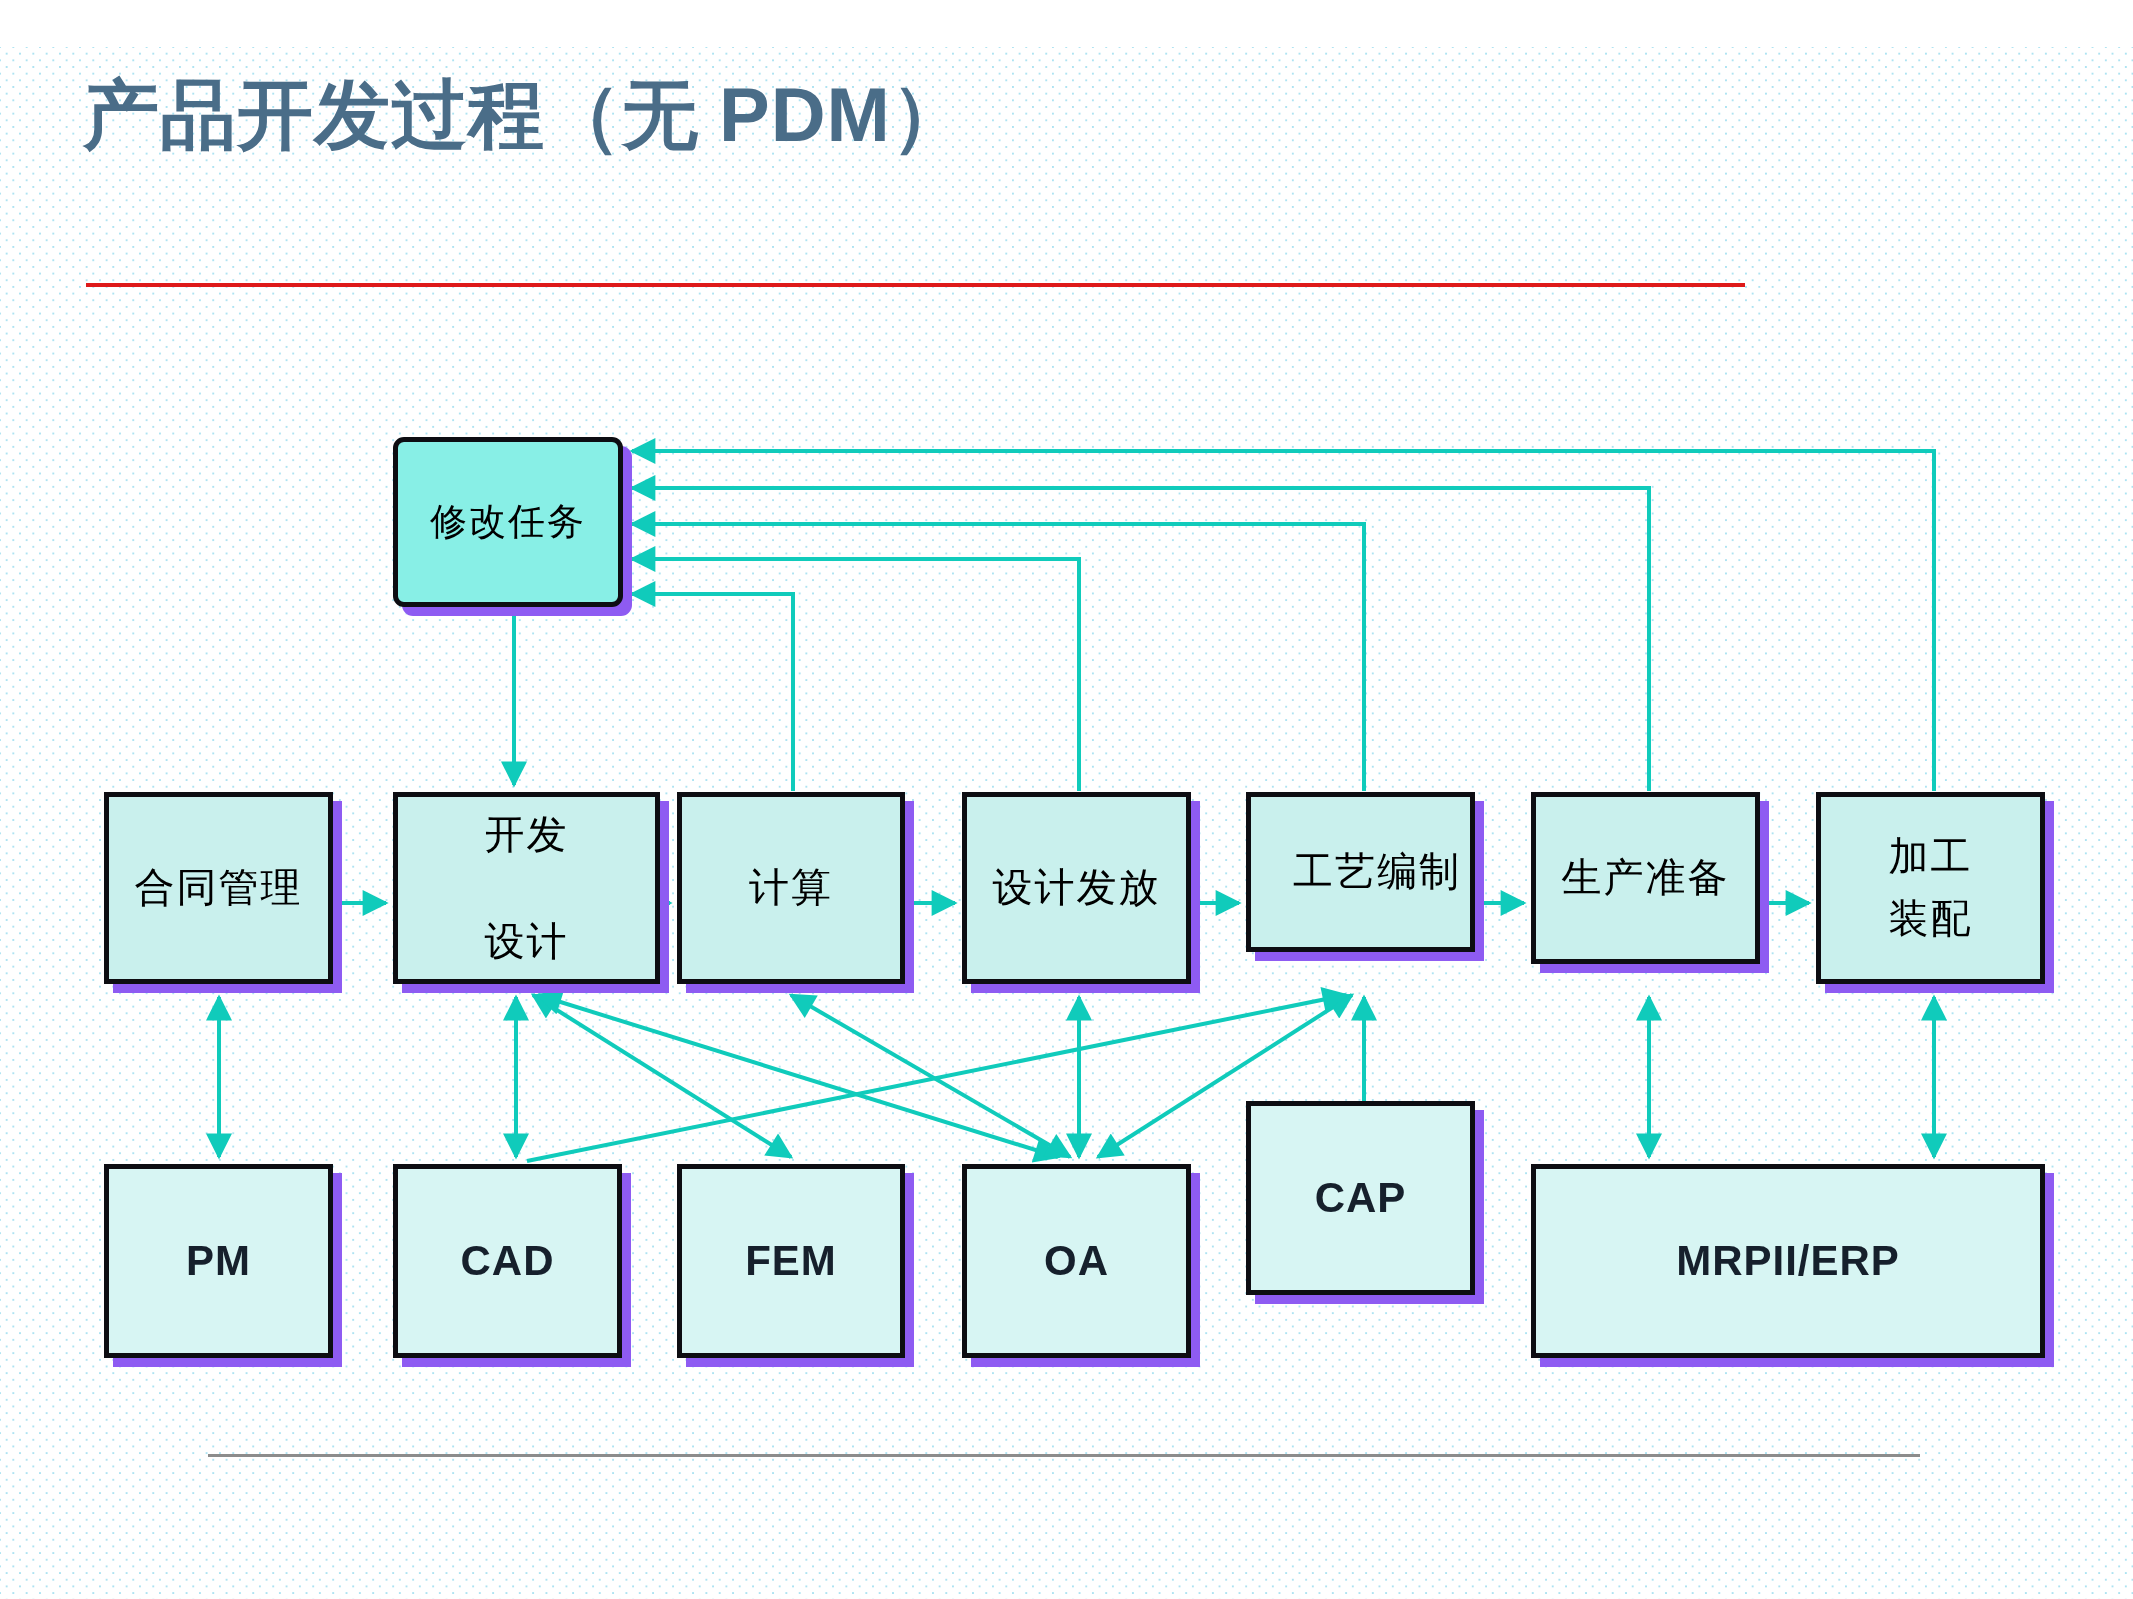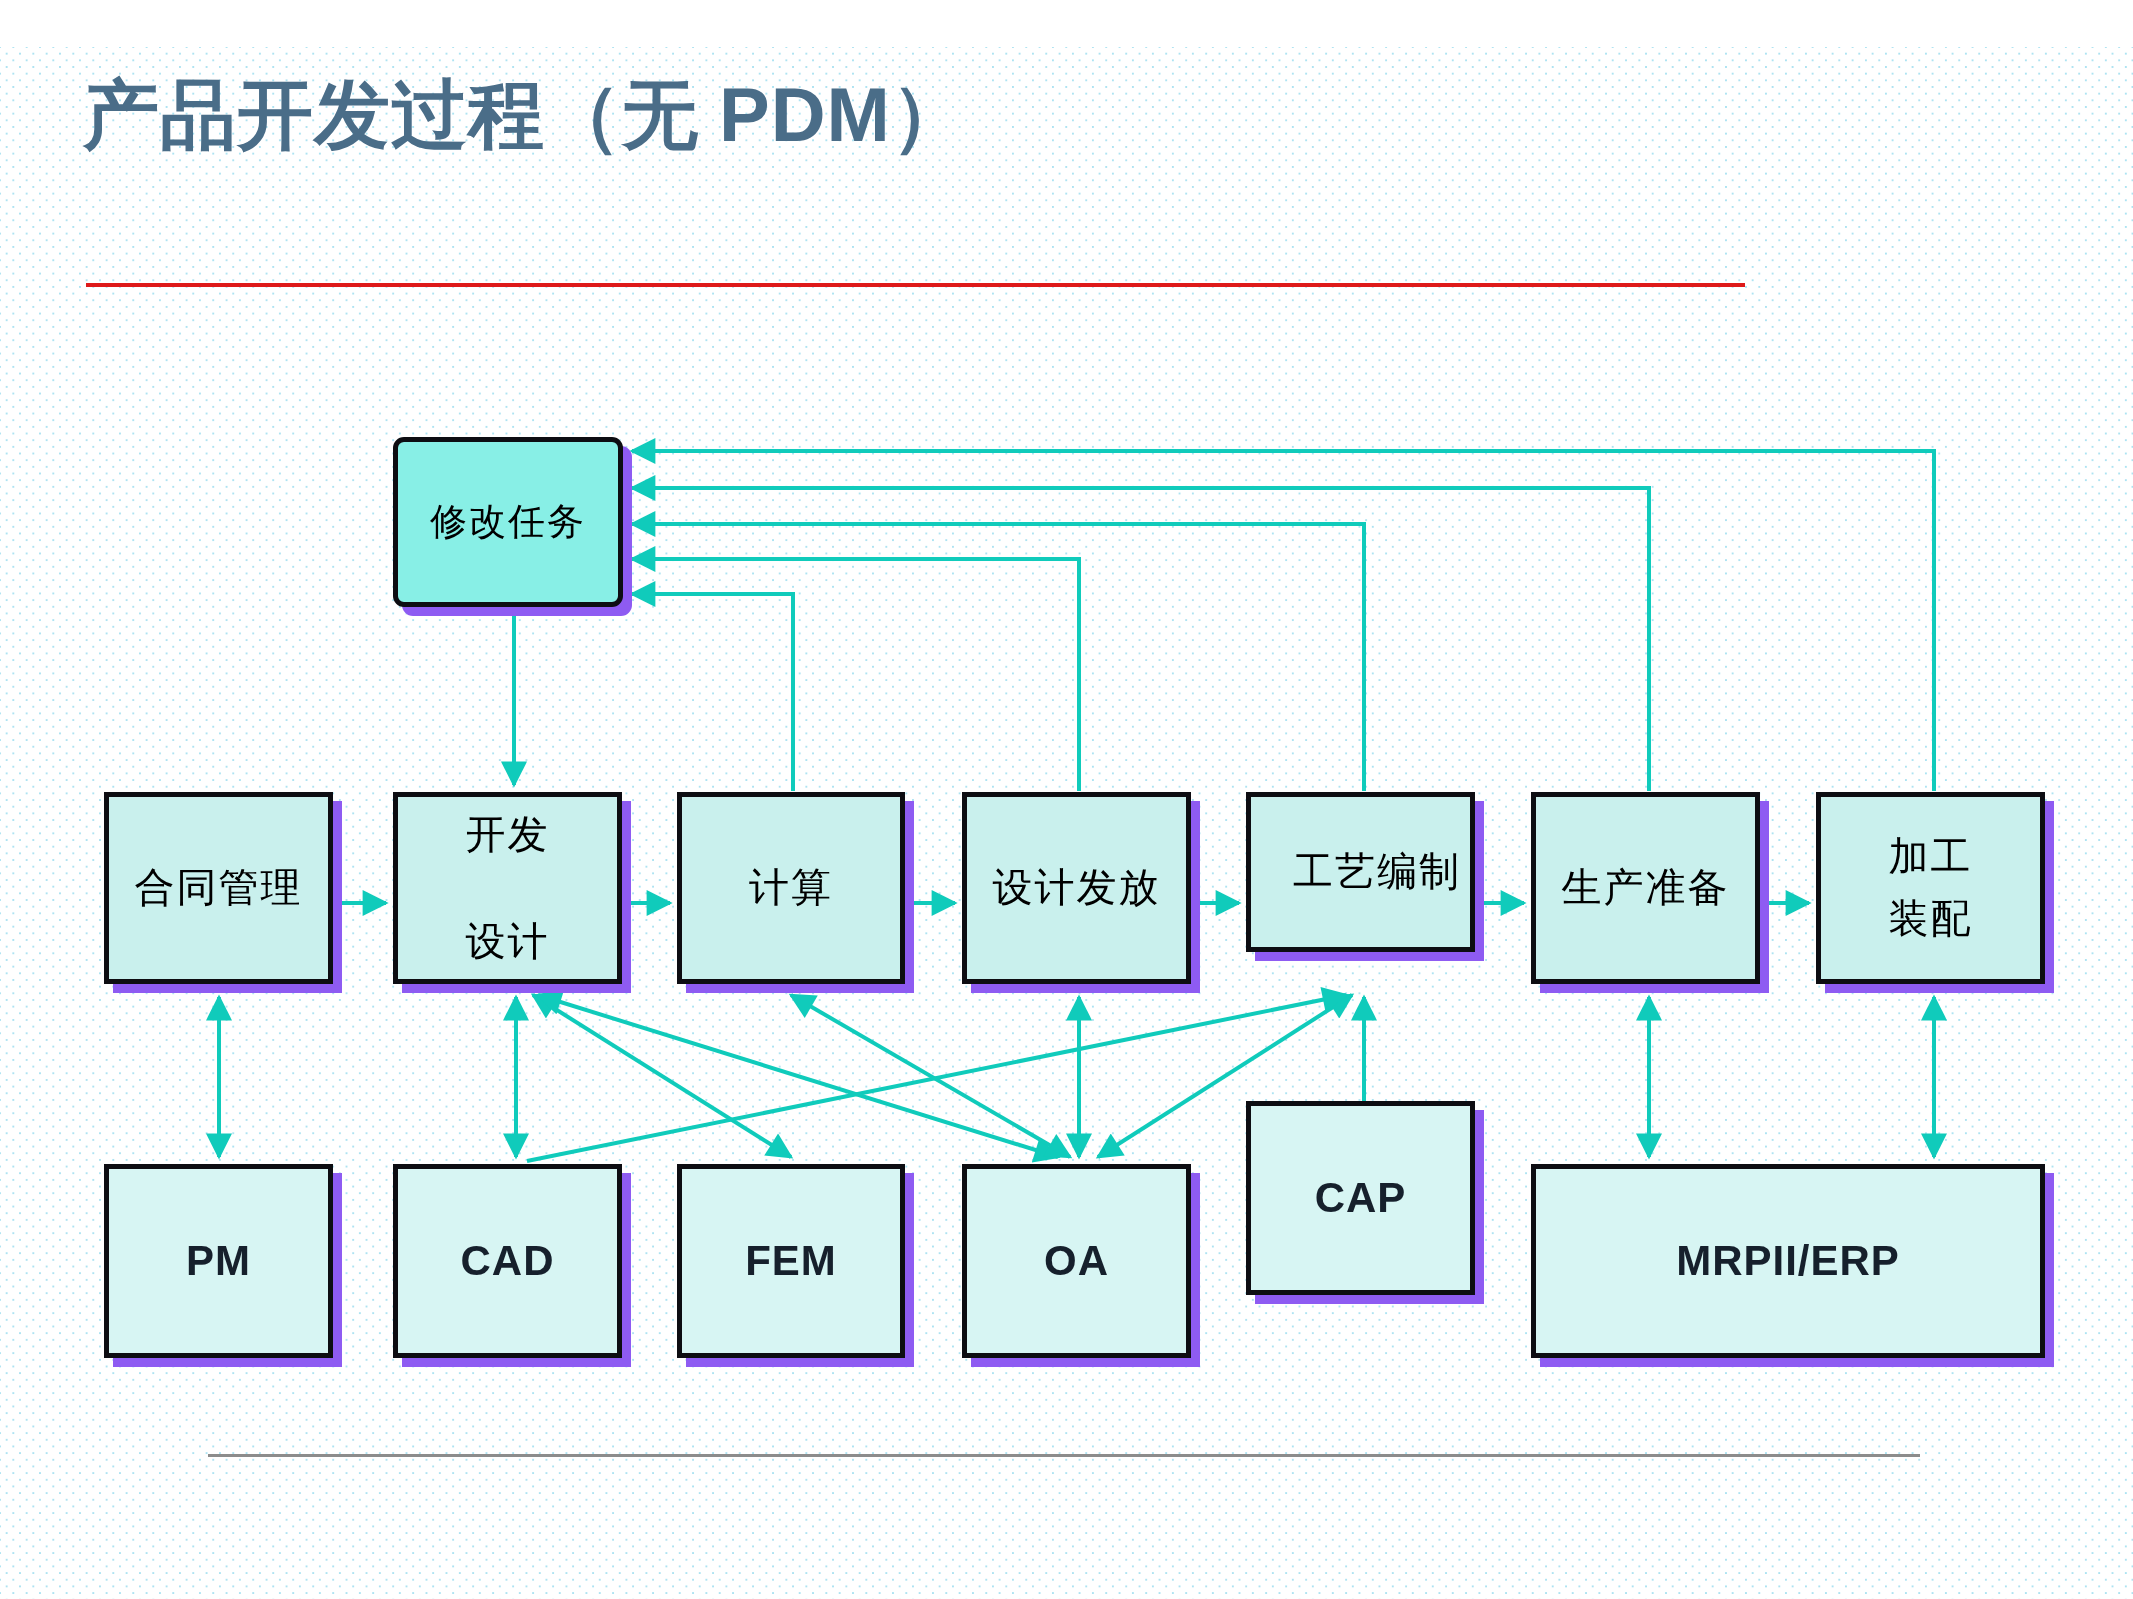--- a/index.html
+++ b/index.html
@@ -118,37 +118,37 @@
   </svg>
 
   <div class="box task" style="left:393px;top:390px;width:230px;height:170px;border-radius:11px;">
     <span class="zh">修改任务</span>
   </div>
 
   <div class="box process" style="left:104px;top:745px;width:229px;height:192px;">
     <span class="zh">合同管理</span>
 
   </div>
-  <div class="box process" style="left:393px;top:745px;width:229px;height:192px;gap:45px;">
+  <div class="box process" style="left:393px;top:745px;width:267px;height:192px;gap:45px;">
     <span class="zh">开发</span>
     <span class="zh">设计</span>
   </div>
   <div class="box process" style="left:677px;top:745px;width:228px;height:192px;">
     <span class="zh">计算</span>
 
   </div>
   <div class="box process" style="left:962px;top:745px;width:229px;height:192px;">
     <span class="zh">设计发放</span>
 
   </div>
   <div class="box process" style="left:1246px;top:745px;width:229px;height:160px;padding-left:33px;">
     <span class="zh">工艺编制</span>
 
   </div>
-  <div class="box process" style="left:1531px;top:745px;width:229px;height:192px;">
+  <div class="box process" style="left:1531px;top:745px;width:229px;height:172px;">
     <span class="zh">生产准备</span>
 
   </div>
   <div class="box process" style="left:1816px;top:745px;width:229px;height:192px;">
     <span class="zh">加工</span>
     <span class="zh">装配</span>
   </div>
 
   <div class="box system" style="left:104px;top:1117px;width:229px;height:194px;">
     <span class="sys">PM</span>

